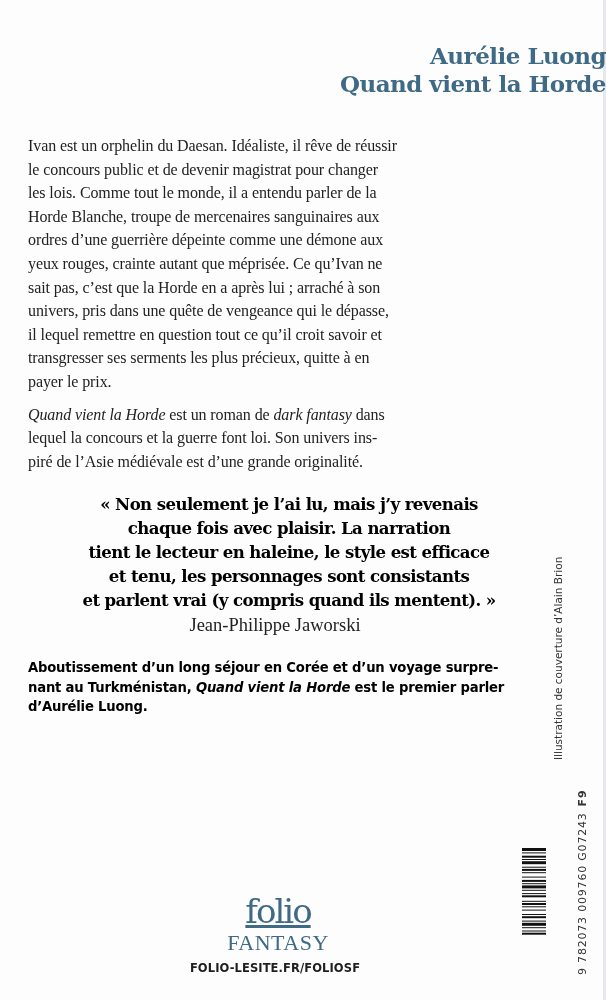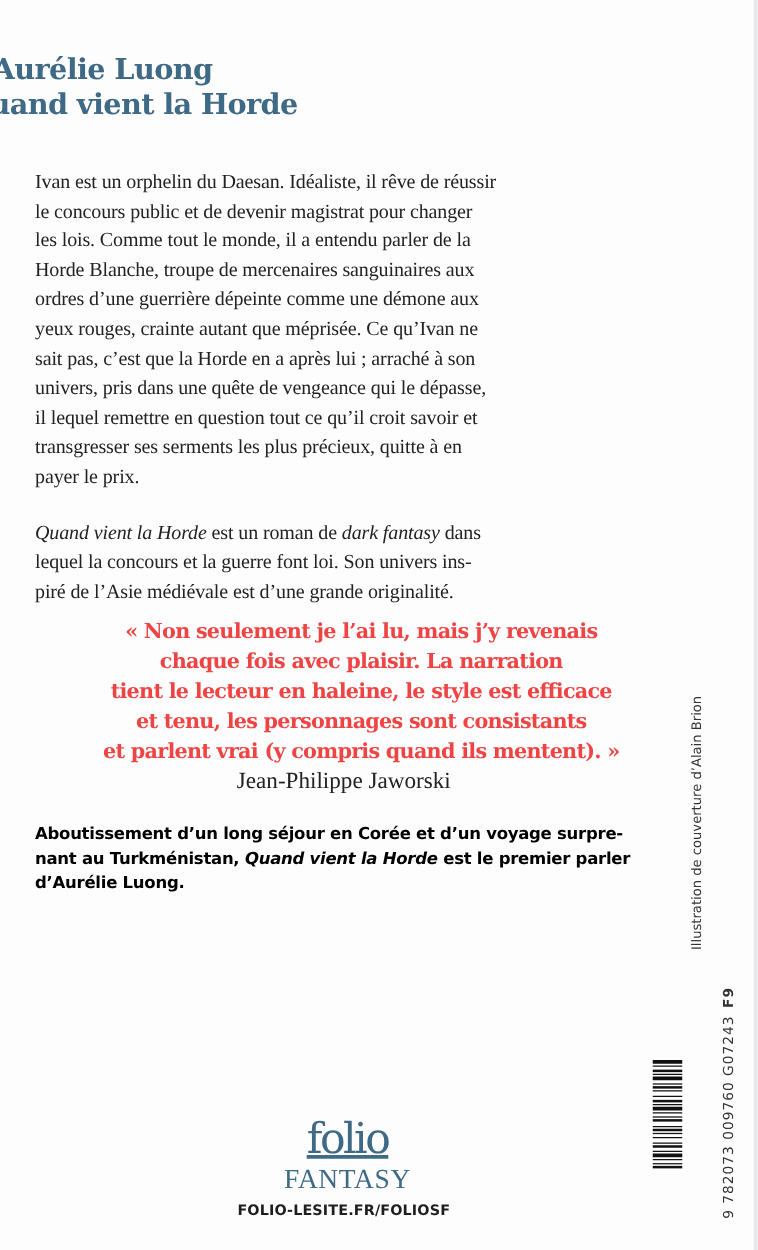--- a/index.html
+++ b/index.html
@@ -1,35 +1,35 @@
 <!DOCTYPE html>
 <html><head>
   <meta charset="utf-8">
   <style>
     html, body { margin: 0; padding: 0; }
     body {
       width: 606px; height: 1000px; background: #fdfdfd; position: relative; overflow: hidden;
       font-family: "DejaVu Serif", serif; color: #1e1e1e;
     }
     .right-edge { position: absolute; right: 0; top: 0; width: 3px; height: 1000px; background: #e6e8ea; }
-    .header { position: absolute; left: 0; width: 606px; top: 42px; text-align: left; color: #3f6a86; font-family: "DejaVu Serif", serif; font-weight: bold; }
+    .header { position: absolute; left: 0; width: 606px; top: 42px; text-align: right; color: #3f6a86; font-family: "DejaVu Serif", serif; font-weight: bold; }
     .header .author { font-size: 23px; line-height: 28px; margin-left: -6px; letter-spacing: -0.5px; }
     .header .title { font-size: 23px; line-height: 28px; margin-left: -28px; letter-spacing: -0.5px; }
     .body-text {
       position: absolute; left: 28px; top: 134px; width: 476px;
       font-family: "Liberation Serif", serif; font-size: 16px; line-height: 23.6px; color: #222;
       letter-spacing: -0.1px;
     }
     .body-text p { margin: 0; }
-    .body-text p + p { margin-top: 21px; }
+    .body-text p + p { margin-top: 9px; }
     .body-text .line { display: block; white-space: nowrap; }
     .body-text em { font-style: italic; }
     .quote {
       position: absolute; left: 0; width: 606px; top: 492px; text-align: center;
-      font-family: "DejaVu Serif", serif; font-weight: bold; font-size: 16.6px; line-height: 24px; color: #ef4444;
+      font-family: "DejaVu Serif", serif; font-weight: bold; font-size: 16.6px; line-height: 24px; color: #000000;
       letter-spacing: -0.6px;
     }
     .quote .qline { display: block; white-space: nowrap; margin-left: -28px; }
     .quote-author { position: absolute; left: 0; width: 606px; top: 615px; text-align: center; font-family: "Liberation Serif", serif; font-size: 18.5px; color: #222; margin-left: -28px; }
     .blurb {
       position: absolute; left: 28px; top: 658px; width: 480px;
       font-family: "DejaVu Sans", sans-serif; font-weight: bold; font-size: 13.2px; line-height: 19.5px; color: #000000; letter-spacing: -0.2px;
     }
     .blurb .line { display: block; white-space: nowrap; }
     .blurb em { font-style: italic; }

